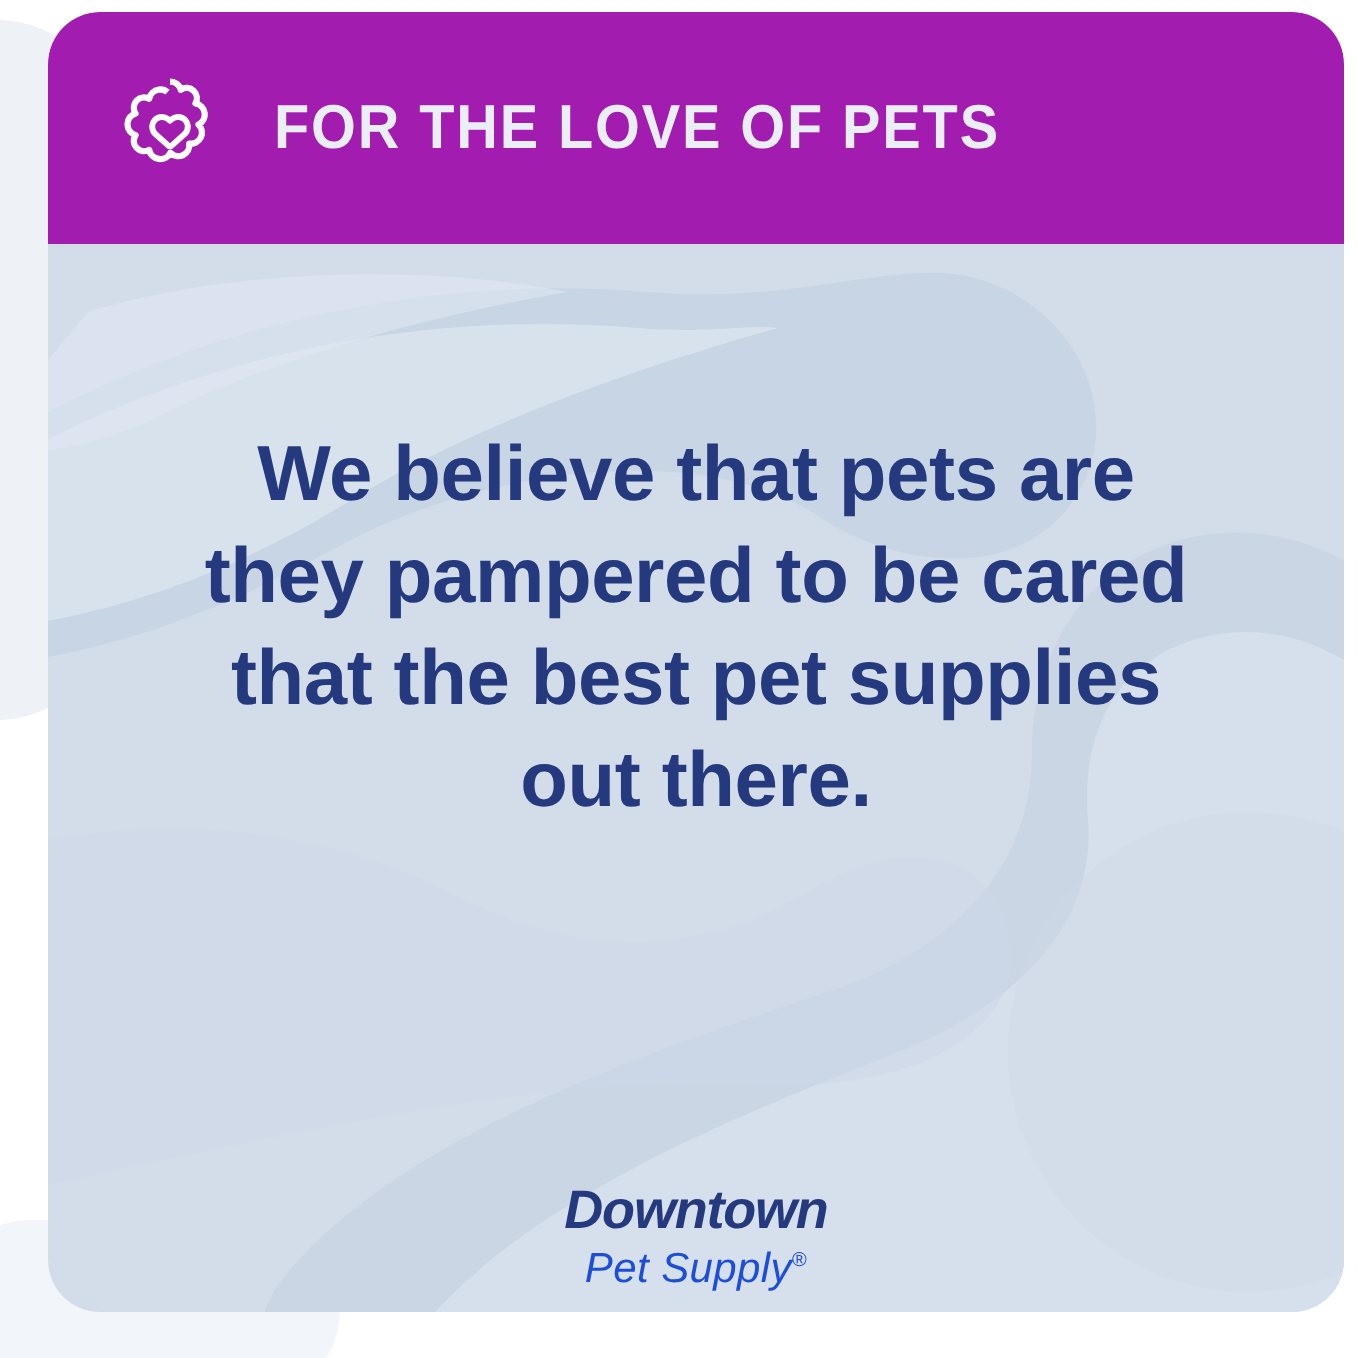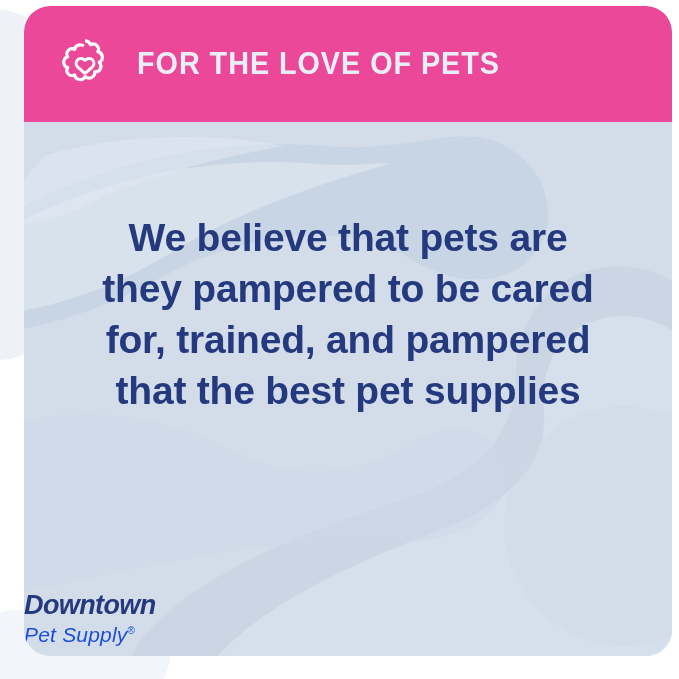--- a/index.html
+++ b/index.html
@@ -46,21 +46,21 @@
 
   
   .bones { position:absolute; inset:0; z-index:1; pointer-events:none; }
   .bones svg { display:block; width:100%; height:100%; }
 
   
   .header {
     position:absolute;
     left:0; top:0;
     width:100%; height:116px;
-    background:#ec4899;
+    background:#a21caf;
     border-top-left-radius:26px;
     border-top-right-radius:26px;
     display:flex;
     align-items:center;
     padding-left:33px;
     z-index:3;
   }
   .paw-icon { width:56px; height:56px; flex:none; }
   .header-title {
     margin-left:24px;
@@ -94,21 +94,21 @@
     font-weight:bold;
     line-height:51px;
     letter-spacing:-0.2px;
   }
 
   
   .logo {
     position:absolute;
     left:0; right:0;
     top:586px;
-    text-align:left;
+    text-align:center;
     z-index:3;
     line-height:1;
   }
   .logo-top {
     color:#25397e;
     font-size:27px;
     font-weight:bold;
     font-style:italic;
     letter-spacing:-0.6px;
   }
@@ -184,22 +184,22 @@
                    1.9 2.4 1.6 5.9-.7 7.9l-7.4 6.6c-.2 .2-.5 .3-.8 .3z" fill="none" stroke="#ffffff" stroke-width="3.4" stroke-linejoin="round"></path>
         </svg>
       </span>
       <span class="header-title">For the Love of Pets</span>
     </div>
 
     <div class="body-area">
       <div class="quote">
         <span style="display: block;">We believe that pets are</span>
         <span style="display: block;">they pampered to be cared</span>
-        <span style="display: block;">for, trained, and pampered</span>
         <span style="display: block;">that the best pet supplies</span>
+        <span style="display: block;">out there.</span>
       </div>
     </div>
 
     <div class="logo">
       <div class="logo-top">Downtown</div>
       <div class="logo-bottom"><span>Pet Supply</span><span class="logo-reg">®</span></div>
     </div>
 
   </div>
 </div>

